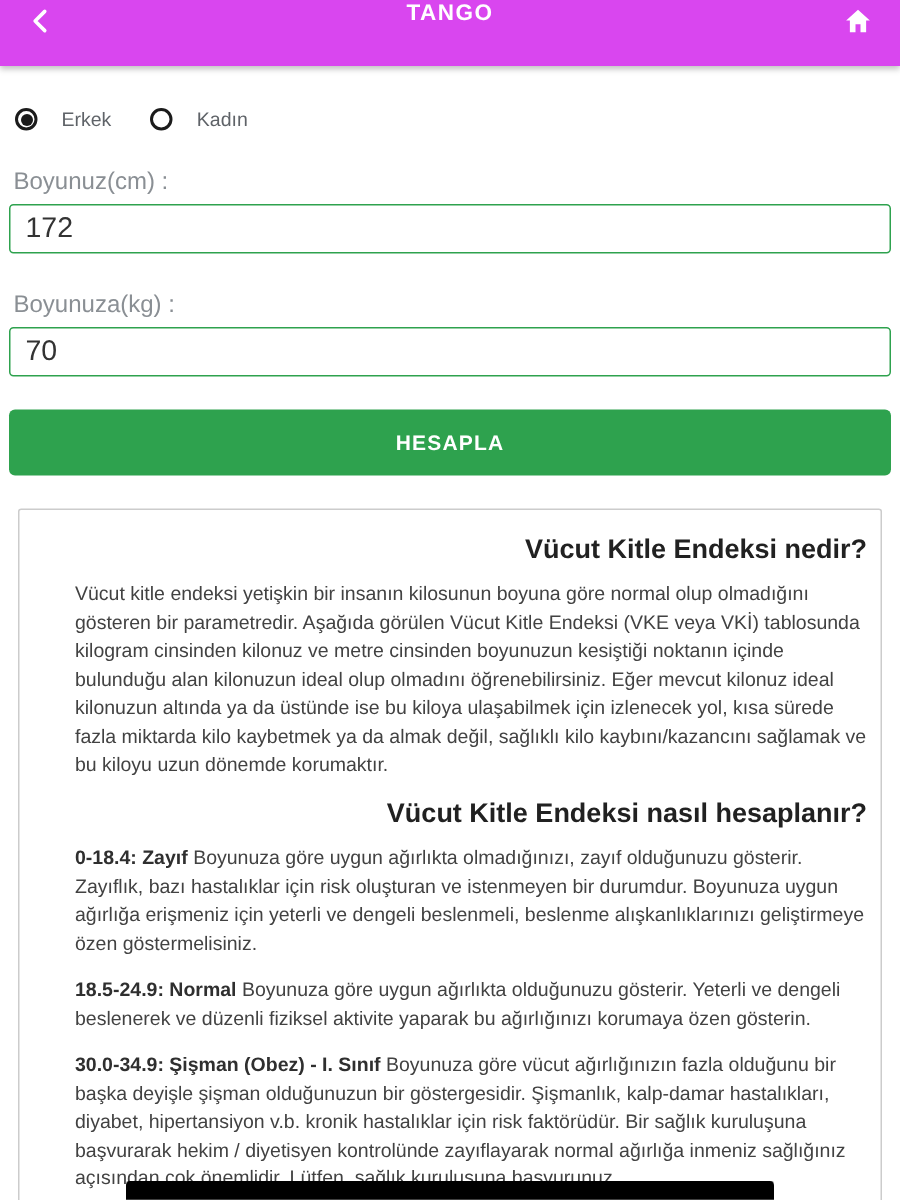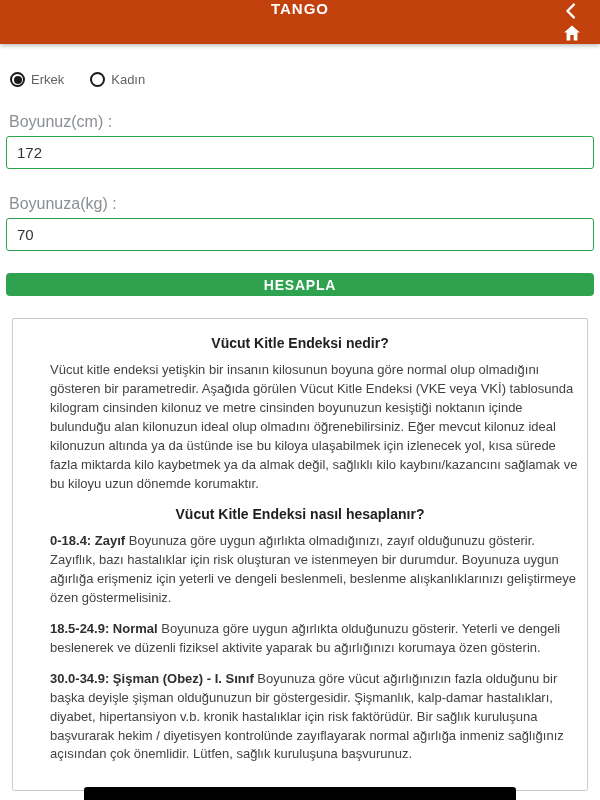--- a/index.html
+++ b/index.html
@@ -5,29 +5,28 @@
   * { margin: 0; padding: 0; box-sizing: border-box; }
   html, body { width: 600px; height: 800px; overflow: hidden; }
   body {
     font-family: "Liberation Sans", "DejaVu Sans", sans-serif;
     background: #ffffff;
     position: relative;
   }
   
   .appbar {
     height: 44px;
-    background: #c2410c;
+    background: #d946ef;
     display: flex;
-    align-items: flex-end;
+    align-items: flex-start;
     justify-content: space-between;
     padding: 0 14px;
     box-shadow: 0 2px 4px rgba(0,0,0,0.25);
     position: relative;
     z-index: 5;
-    flex-direction: column;
   }
   .appbar-title {
     color: #ffffff;
     font-weight: bold;
     font-size: 15px;
     letter-spacing: 1px;
     position: absolute;
     left: 50%;
     transform: translateX(-50%);
   }
@@ -36,21 +35,21 @@
     display: flex; align-items: center; justify-content: center;
     cursor: pointer;
   }
   
   .radio-row {
     display: flex;
     align-items: center;
     gap: 26px;
     margin: 28px 0 0 10px;
   }
-  .radio-option { display: flex; align-items: center; gap: 6px; cursor: pointer; }
+  .radio-option { display: flex; align-items: center; gap: 16px; cursor: pointer; }
   .radio-circle {
     width: 15px; height: 15px;
     border: 2px solid #1b1b1b;
     border-radius: 50%;
     display: inline-block;
     position: relative;
   }
   .radio-circle.checked::after {
     content: "";
     position: absolute;
@@ -66,50 +65,50 @@
     font-size: 16px;
     color: #8a8f94;
     margin: 26px 0 5px 3px;
   }
   .text-input {
     width: 100%;
     height: 33px;
     border: 1.5px solid #2ea24e;
     border-radius: 3px;
     font-family: "Liberation Sans", "DejaVu Sans", sans-serif;
-    font-size: 15px;
+    font-size: 19px;
     color: #333333;
     padding: 0 10px;
     outline: none;
     background: #ffffff;
   }
   .calc-btn {
     width: 100%;
-    height: 23px;
+    height: 44px;
     margin-top: 22px;
     background: #2ea24e;
     border: none;
     border-radius: 4px;
     color: #ffffff;
     font-family: "Liberation Sans", "DejaVu Sans", sans-serif;
     font-size: 14px;
     font-weight: bold;
     letter-spacing: 0.8px;
     cursor: pointer;
   }
   
   .info-card {
     margin: 22px 6px 0 6px;
     border: 1px solid #cccccc;
     border-radius: 2px;
     padding: 10px 9px 14px 9px;
   }
   .info-heading {
-    text-align: center;
-    font-size: 14px;
+    text-align: right;
+    font-size: 18px;
     font-weight: bold;
     color: #212121;
     margin: 6px 0 10px 0;
   }
   .info-card p {
     font-size: 13px;
     line-height: 1.46;
     color: #424242;
     margin-bottom: 12px;
     margin-left: 28px;

